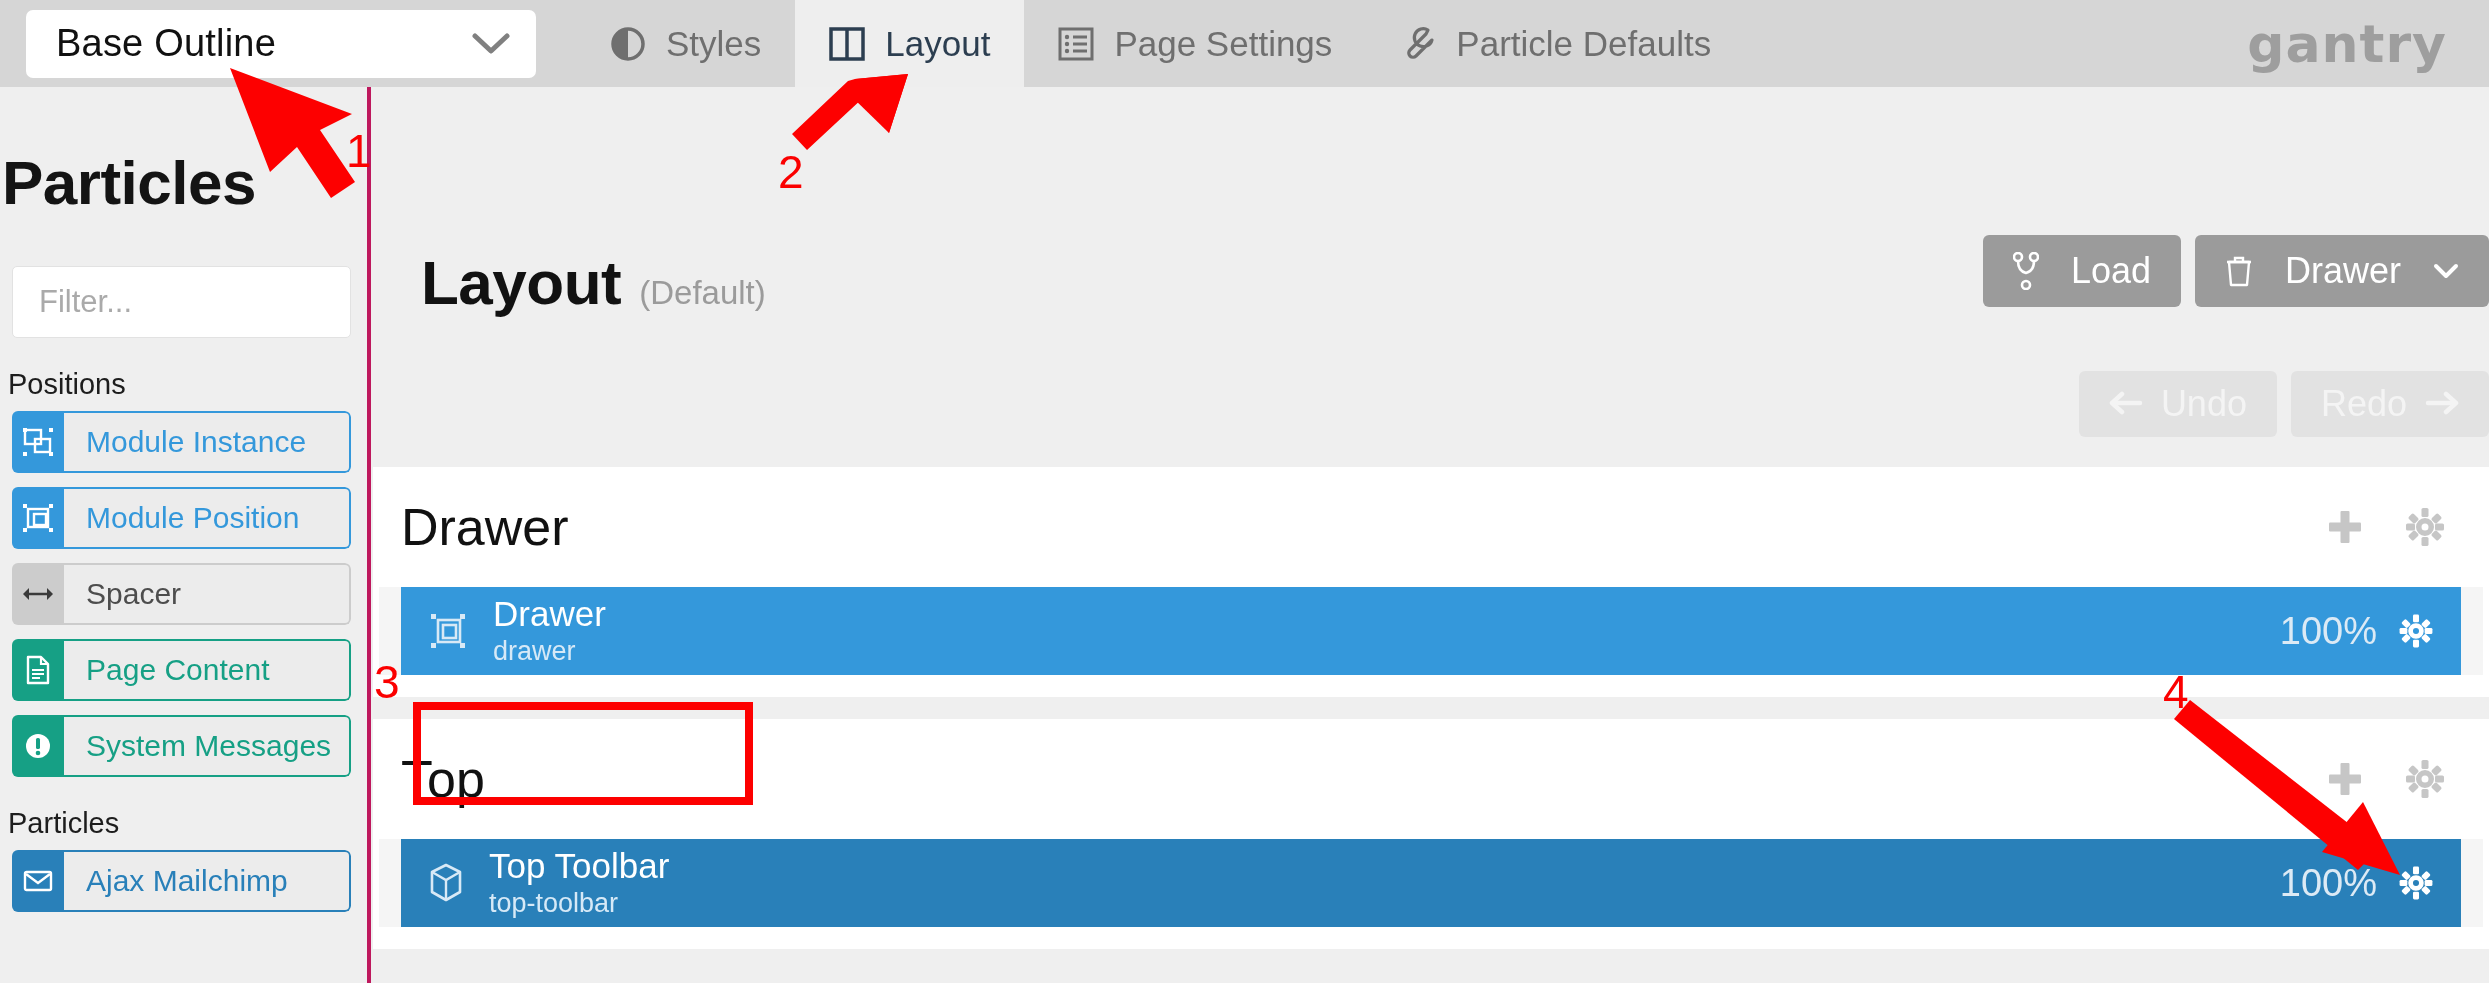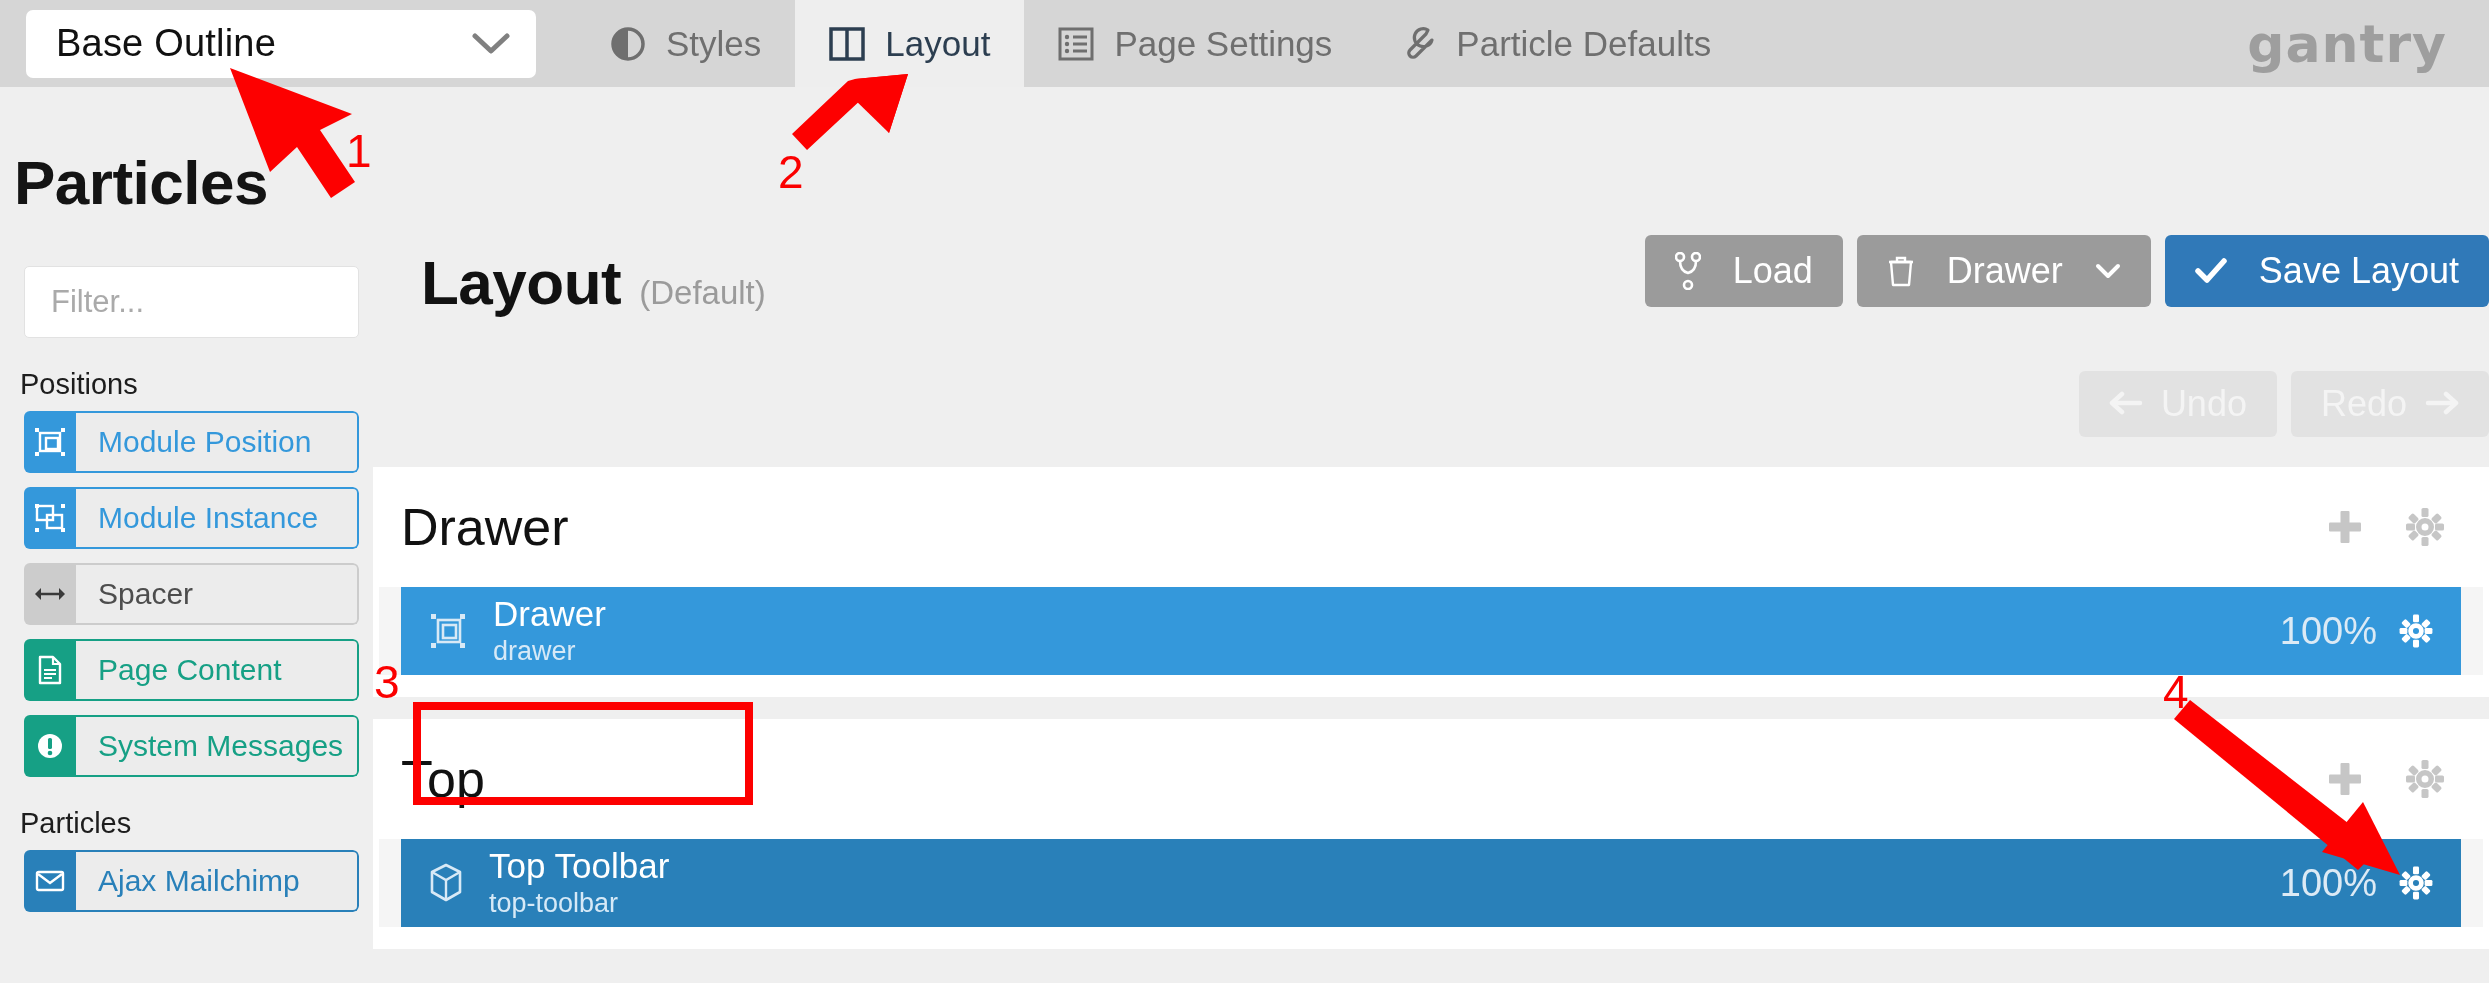--- a/index.html
+++ b/index.html
@@ -39,22 +39,22 @@
   .navtab.active .ico { color: #2c3e50; }
 
   .brand {
     position: absolute; right: 42px; top: 50%; transform: translateY(-50%);
     font-size: 52px; color: #9e9e9e; letter-spacing: 1px;
     font-family: "DejaVu Sans", sans-serif; font-weight: 700;
   }
 
   
   .sidebar {
-    position: absolute; left: 12px; top: 87px; width: 371px; height: 896px;
-    background: #efefef; border-right: 8px solid #be185d; overflow: hidden;
+    position: absolute; left: 0; top: 87px; width: 371px; height: 896px;
+    background: #efefef; border-right: 4px solid #be185d; overflow: hidden;
   }
   .sidebar h1 {
     font-size: 62px; font-weight: 700; color: #141414;
     margin: 60px 0 0 0; padding-left: 2px; letter-spacing: -.5px;
   }
   .filter-wrap {
     margin: 48px 16px 0 12px; height: 72px; background: #fff;
     border: 1px solid #e2e2e2; border-radius: 5px;
     display: flex; align-items: center; padding: 0 20px 0 26px;
   }
@@ -204,50 +204,50 @@
 
   <div class="sidebar">
     <h1>Particles</h1>
 
     <div class="filter-wrap">
       <input placeholder="Filter..." style="">
 
     </div>
 
     <div class="grp-title">Positions</div>
+
+    <div class="pitem">
+      <span class="pico" style="background:#3498db">
+        <svg width="30" height="28" viewBox="0 0 30 28">
+            <rect x="2" y="2" width="16" height="14" fill="none" stroke="#fff" stroke-width="2.4"></rect>
+            <rect x="12" y="11" width="15" height="13" fill="none" stroke="#fff" stroke-width="2.4"></rect>
+            <rect x="0" y="0" width="4" height="4" fill="#fff"></rect>
+            <rect x="26" y="0" width="4" height="4" fill="#fff"></rect>
+            <rect x="0" y="24" width="4" height="4" fill="#fff"></rect>
+            <rect x="26" y="24" width="4" height="4" fill="#fff"></rect>
+          </svg>
+      </span>
+      <span class="plab" style="border-color:#3498db;color:#3498db">Module Instance</span>
+    </div>
 
     <div class="pitem">
       <span class="pico" style="background:#3498db">
         <svg width="30" height="28" viewBox="0 0 30 28">
             <rect x="5" y="5" width="20" height="18" fill="none" stroke="#fff" stroke-width="2.4"></rect>
             <rect x="11" y="10" width="12" height="11" fill="none" stroke="#fff" stroke-width="2.4"></rect>
             <rect x="0" y="0" width="4" height="4" fill="#fff"></rect>
             <rect x="26" y="0" width="4" height="4" fill="#fff"></rect>
             <rect x="0" y="24" width="4" height="4" fill="#fff"></rect>
             <rect x="26" y="24" width="4" height="4" fill="#fff"></rect>
           </svg>
       </span>
       <span class="plab" style="border-color:#3498db;color:#3498db">Module Position</span>
     </div>
 
     <div class="pitem">
-      <span class="pico" style="background:#3498db">
-        <svg width="30" height="28" viewBox="0 0 30 28">
-            <rect x="2" y="2" width="16" height="14" fill="none" stroke="#fff" stroke-width="2.4"></rect>
-            <rect x="12" y="11" width="15" height="13" fill="none" stroke="#fff" stroke-width="2.4"></rect>
-            <rect x="0" y="0" width="4" height="4" fill="#fff"></rect>
-            <rect x="26" y="0" width="4" height="4" fill="#fff"></rect>
-            <rect x="0" y="24" width="4" height="4" fill="#fff"></rect>
-            <rect x="26" y="24" width="4" height="4" fill="#fff"></rect>
-          </svg>
-      </span>
-      <span class="plab" style="border-color:#3498db;color:#3498db">Module Instance</span>
-    </div>
-
-    <div class="pitem">
       <span class="pico" style="background:#cccccc;color:#3a3a3a">
         <svg width="32" height="20" viewBox="0 0 32 20">
             <line x1="5" y1="10" x2="27" y2="10" stroke="#3a3a3a" stroke-width="2.6"></line>
             <path d="M7 4 L1 10 L7 16" fill="#3a3a3a"></path>
             <path d="M25 4 L31 10 L25 16" fill="#3a3a3a"></path>
           </svg>
       </span>
       <span class="plab" style="border-color:#cccccc;color:#4d4d4d">Spacer</span>
     </div>
 
@@ -317,28 +317,20 @@
             </svg>
         </span>
         <span>Drawer</span>
         <span class="ico">
           <svg width="26" height="18" viewBox="0 0 26 18">
               <path d="M3 4 L13 14 L23 4" stroke="#fff" stroke-width="4" fill="none" stroke-linecap="round" stroke-linejoin="round"></path>
             </svg>
         </span>
       </div>
 
-      <div class="btn blue">
-        <span class="ico">
-          <svg width="32" height="26" viewBox="0 0 32 26">
-              <path d="M3 13 L12 22 L29 3" stroke="#fff" stroke-width="5.5" fill="none" stroke-linecap="round" stroke-linejoin="round"></path>
-            </svg>
-        </span>
-        <span>Save Layout</span>
-      </div>
     </div>
 
     <div class="hist">
       <div class="hbtn">
         <span class="ico">
           <svg width="34" height="26" viewBox="0 0 34 26">
               <line x1="8" y1="13" x2="31" y2="13" stroke="#f4f4f4" stroke-width="4.5" stroke-linecap="round"></line>
               <path d="M13 4 L3 13 L13 22" stroke="#f4f4f4" stroke-width="4.5" fill="none" stroke-linecap="round" stroke-linejoin="round"></path>
             </svg>
         </span>

